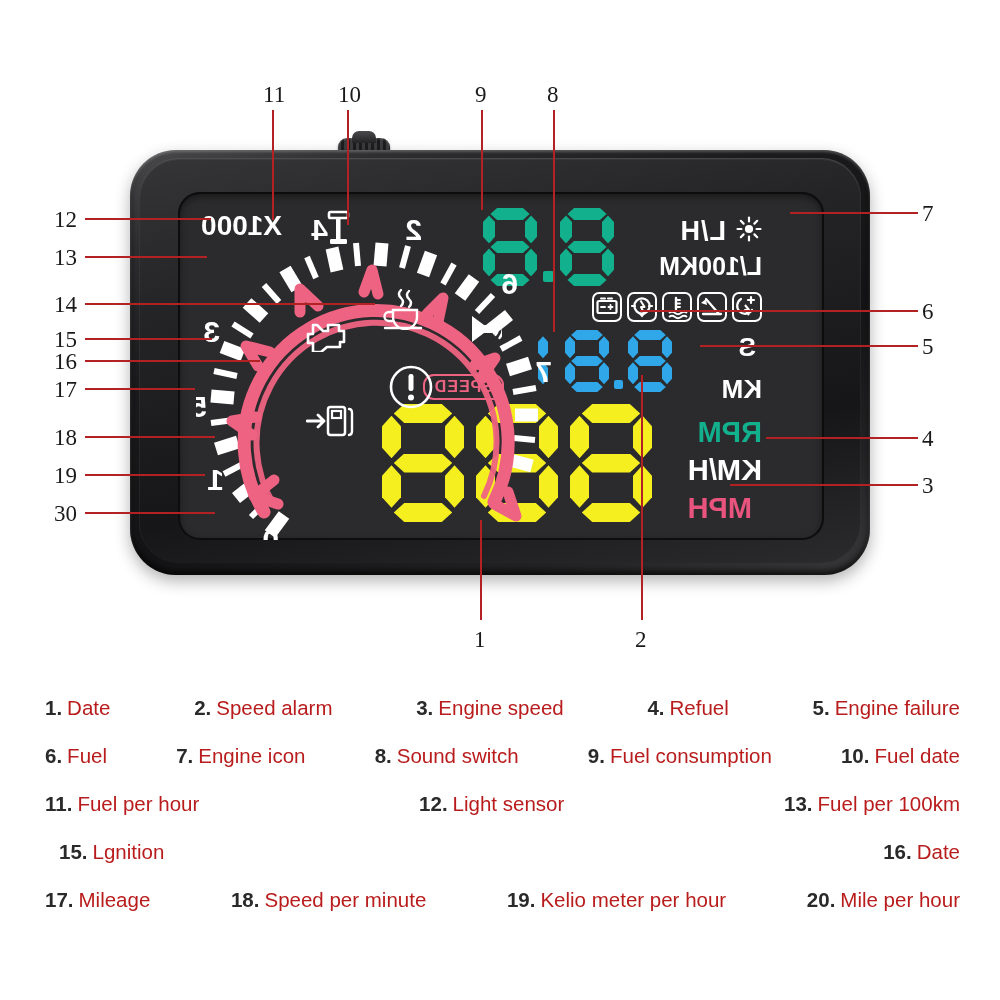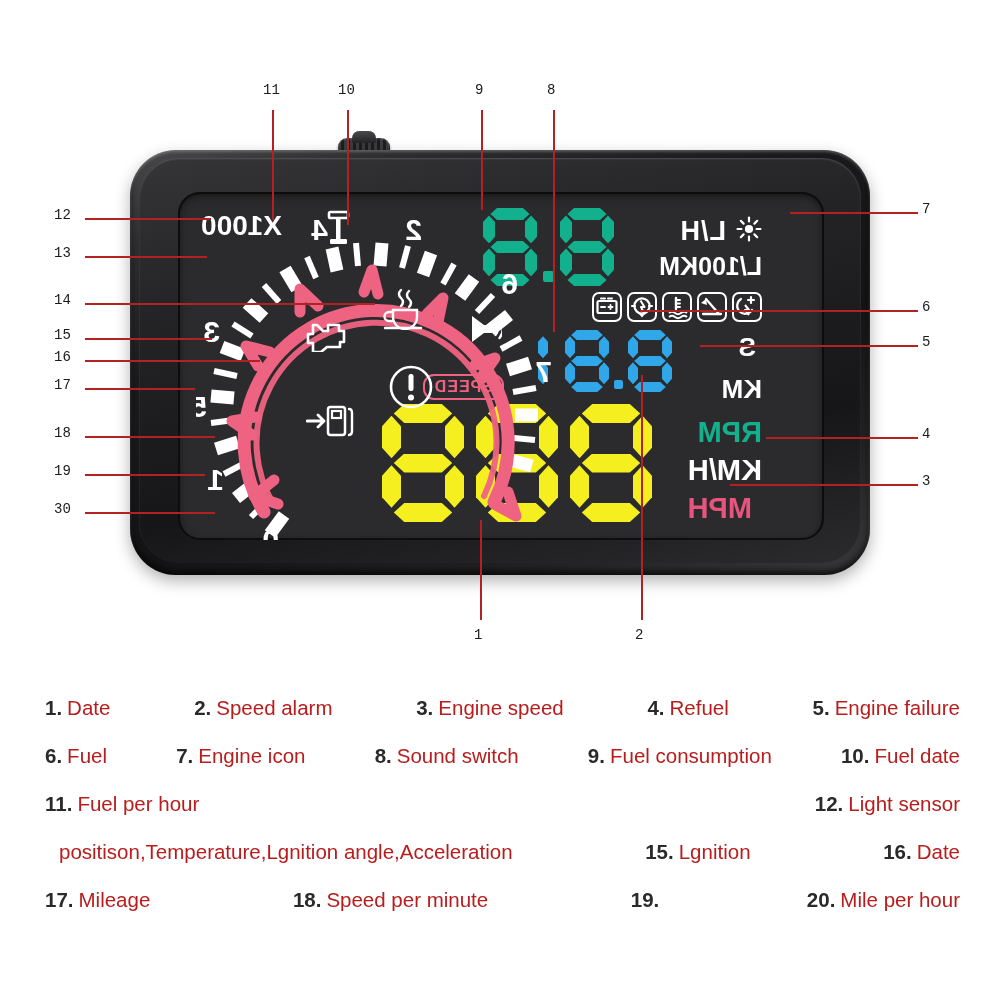--- a/index.html
+++ b/index.html
@@ -97,22 +97,22 @@
   }
   .ibox svg { position:absolute; left:0; top:0; }
 
   
   .call-line { position: absolute; background: #b32222; }
   .call-h { height: 2px; }
   .call-v { width: 2px; }
   .call-num {
     position: absolute;
     color: #1a1a1a;
-    font-size: 14px;
-    font-family: Liberation Mono, monospace;
+    font-size: 23px;
+    font-family: Liberation Serif, serif;
     line-height: 1;
   }
 
   
   .legend {
     position: absolute;
     left: 45px; top: 696px;
     width: 915px;
   }
   .legend-row {
@@ -511,45 +511,47 @@
     </div>
     <div class="legend-row r3">
       <span class="item">
           <span class="n">11.</span>
           <span class="t">Fuel per hour</span>
         </span>
       <span class="item">
           <span class="n">12.</span>
           <span class="t">Light sensor</span>
         </span>
+      <span class="item">
+          <span class="n">13.</span>
+          <span class="t">Fuel per 100km</span>
+        </span>
     </div>
     <div class="legend-row r4">
       <span class="item">
-          <span class="t">positison,Temperature,Lgnition angle,Acceleration</span>
-        </span>
-      <span class="item">
           <span class="n">15.</span>
           <span class="t">Lgnition</span>
         </span>
       <span class="item">
           <span class="n">16.</span>
           <span class="t">Date</span>
         </span>
     </div>
     <div class="legend-row r5">
       <span class="item">
           <span class="n">17.</span>
           <span class="t">Mileage</span>
         </span>
       <span class="item">
           <span class="n">18.</span>
           <span class="t">Speed per minute</span>
         </span>
       <span class="item">
           <span class="n">19.</span>
+          <span class="t">Kelio meter per hour</span>
         </span>
       <span class="item">
           <span class="n">20.</span>
           <span class="t">Mile per hour</span>
         </span>
     </div>
   </div>
 
 </div>
 

